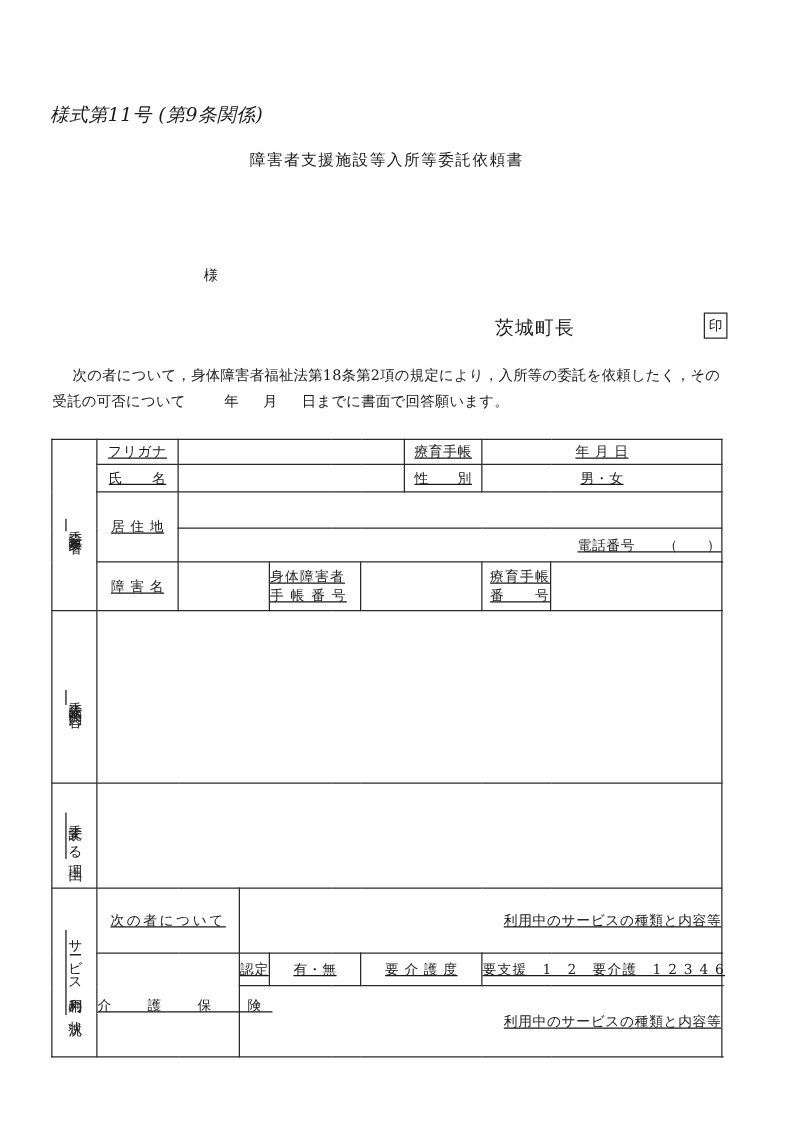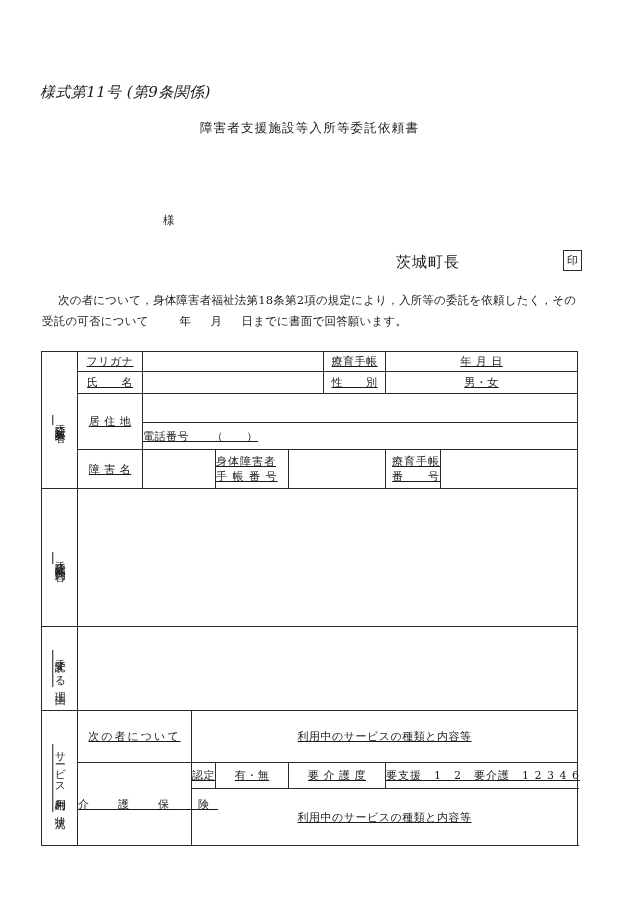--- a/index.html
+++ b/index.html
@@ -128,22 +128,22 @@
   
   .lbl {
     text-align: center;
     white-space: nowrap;
   }
   .lbl-sp2 { letter-spacing: 6px; padding-left: 6px; }
   .lbl-sp3 { letter-spacing: 4px; padding-left: 4px; }
   .lbl-wide { letter-spacing: 9px; padding-left: 9px; }
 
   .cell-pad { padding: 3px 5px; }
-  .cell-tl { vertical-align: top; text-align: center; padding: 4px 6px; }
-  .cell-br { vertical-align: bottom; padding: 0 28px 6px 0; }
+  .cell-tl { vertical-align: top; text-align: right; padding: 4px 6px; }
+  .cell-br { text-align: right; vertical-align: bottom; padding: 0 28px 6px 0; }
   .cell-c { text-align: center; }
 
   .nowrap { white-space: nowrap; }
 </style>
 </head>
 <body>
 
 <div class="page">
 
   <div class="form-no">様式第11号 (第9条関係)</div>

